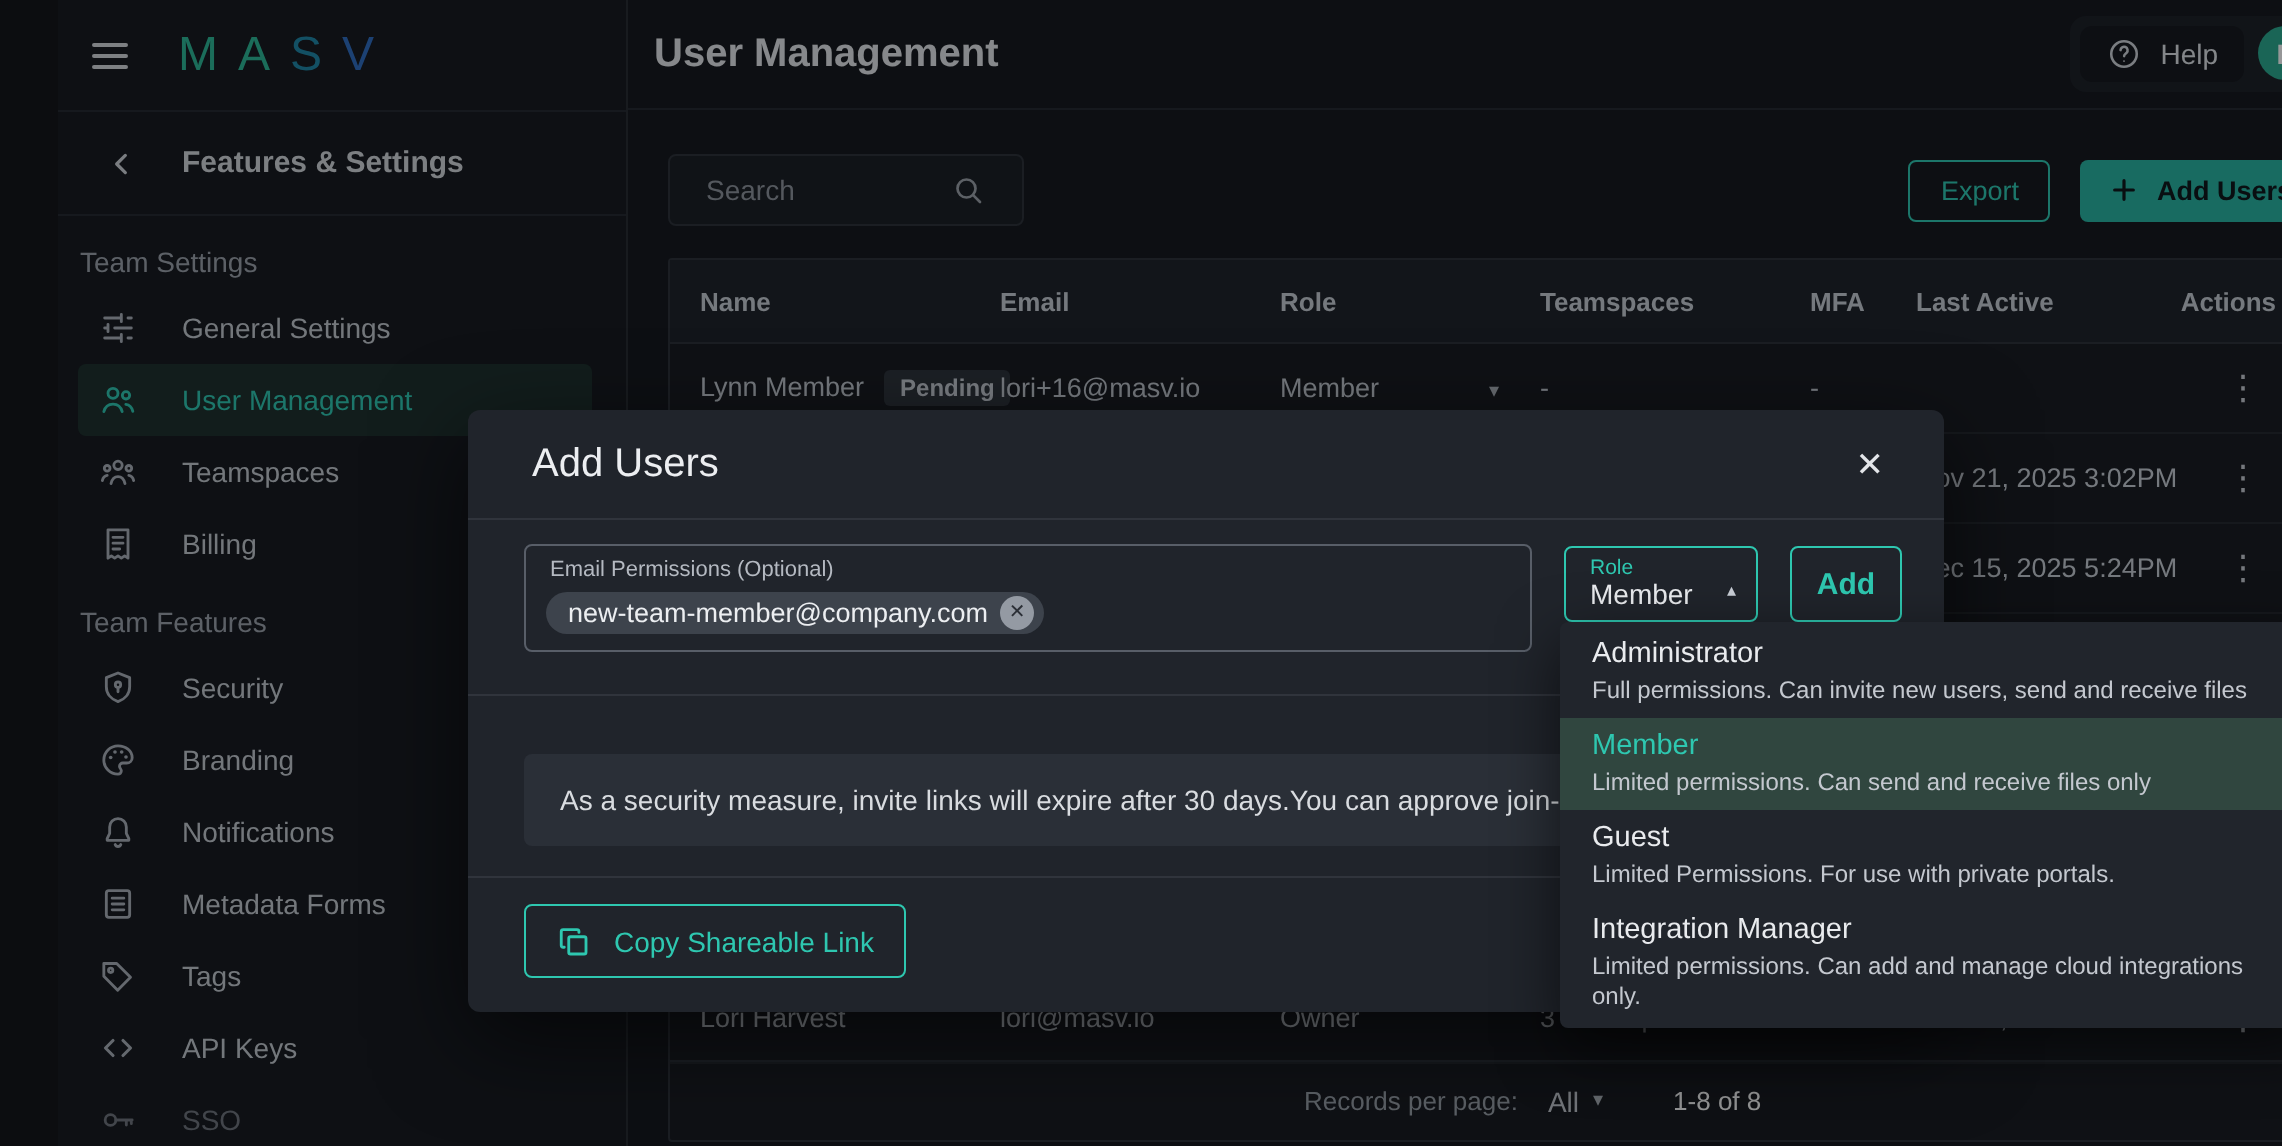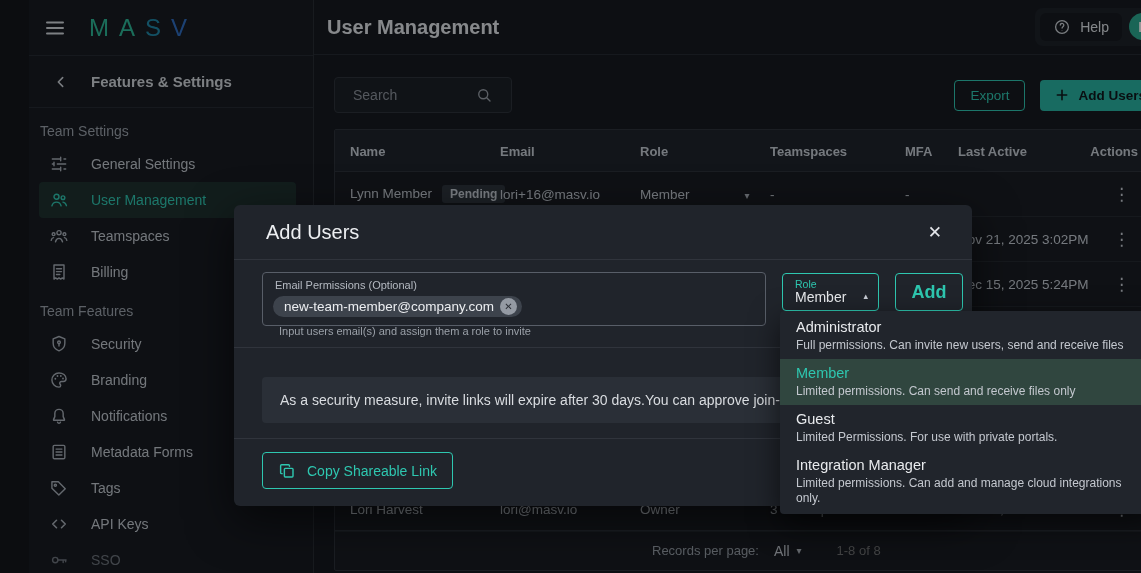--- a/index.html
+++ b/index.html
@@ -49,37 +49,37 @@
   .thead { position:relative; height:42px; background:#1d2026; border-bottom:1px solid #2b2f36; font-size:13px; font-weight:700; color:#c6cbd2; }
   .trow { position:relative; height:45px; border-bottom:1px solid #23262c; font-size:13.5px; color:#c6cbd2; }
   .cell { position:absolute; top:50%; transform:translateY(-50%); white-space:nowrap; }
   .c-name{left:15px;} .c-email{left:165px;} .c-role{left:305px;} .c-ts{left:435px;} .c-mfa{left:570px;} .c-la{left:623px;} .c-act{right:21px;}
   .badge { display:inline-block; margin-left:10px; background:#2d323a; color:#ccd1d8; font-size:12px; font-weight:700; border-radius:3px; padding:2px 8px; }
   .role-caret { margin-left:55px; font-size:10px; color:#aeb4bb; cursor:pointer; }
   .kebab { position:absolute; left:778px; top:50%; transform:translateY(-50%); font-size:17px; letter-spacing:0; color:#c6cad0; cursor:pointer; line-height:1; }
   .tfoot { position:absolute; left:0; right:0; bottom:0; height:40px; border-top:1px solid #2b2f36; display:flex; align-items:center; padding-left:317px; color:#9aa0a8; font-size:13px; }
   .tfoot .rpp-value { margin-left:15px; color:#c6cad0; font-size:14px; cursor:pointer; }
   .tfoot .rpp-caret { margin-left:7px; font-size:10px; color:#aeb4bb; cursor:pointer; }
-  .tfoot .range { margin-left:35px; color:#737373; }
+  .tfoot .range { margin-left:35px; color:#ffffff; }
 
   
   .scrim { position:absolute; inset:0; background:rgba(5,7,9,0.42); z-index:10; }
   .modal { position:absolute; left:205px; top:205px; width:738px; height:301px; background:#20242b; border-radius:6px; box-shadow:0 14px 46px rgba(0,0,0,0.6); z-index:20; }
   .modal-header { height:55px; display:flex; align-items:center; padding:0 30px 0 32px; border-bottom:1px solid #30343c; }
   .modal-title { font-size:20px; font-weight:500; color:#eceef1; }
   .modal-close { margin-left:auto; font-size:17px; color:#e3e5e9; cursor:pointer; line-height:1; }
   .fieldset { position:absolute; left:28px; top:67px; width:504px; height:54px; border:1px solid #585e68; border-radius:4px; }
   .fieldset .flabel { position:absolute; left:12px; top:6px; font-size:11px; color:#b4b9c1; }
   .chip { position:absolute; left:10px; top:23px; display:inline-flex; align-items:center; background:#3d434c; border-radius:13px; padding:2px 5px 2px 11px; color:#eceef1; font-size:13.5px; }
   .chip-x { width:17px; height:17px; margin-left:6px; border-radius:50%; background:#949aa3; color:#2b2f36; font-size:10px; font-weight:700; display:flex; align-items:center; justify-content:center; cursor:pointer; }
   .role-select { position:absolute; left:548px; top:68px; width:97px; height:38px; border:1px solid var(--accent,#2ec7b0); border-radius:4px; cursor:pointer; }
   .role-select .slabel { position:absolute; left:12px; top:4px; font-size:10.5px; color:var(--accent,#2ec7b0); }
   .role-select .svalue { position:absolute; left:12px; bottom:5px; font-size:14px; color:#e9ebee; }
   .role-select .scaret { position:absolute; right:10px; bottom:9px; font-size:9px; color:#c9ced6; }
-  .btn-add-modal { position:absolute; left:661px; top:68px; width:68px; height:38px; border:1px solid var(--accent,#2ec7b0); border-radius:4px; background:transparent; color:var(--accent,#2ec7b0); font-size:18px; font-weight:600; cursor:pointer; font-family:inherit; }
+  .btn-add-modal { position:absolute; left:661px; top:68px; width:56px; height:38px; border:1px solid var(--accent,#2ec7b0); border-radius:4px; background:transparent; color:var(--accent,#2ec7b0); font-size:15px; font-weight:600; cursor:pointer; font-family:inherit; }
   .helper { position:absolute; left:45px; top:120px; font-size:11px; color:#9aa0a8; }
   .mdivider1 { position:absolute; left:0; right:0; top:142px; border-bottom:1px solid #30343c; }
   .notice { position:absolute; left:28px; top:172px; width:684px; height:46px; background:#2a2f37; border-radius:4px; display:flex; align-items:center; padding:0 18px; font-size:14px; color:#d9dce0; white-space:nowrap; overflow:hidden; }
   .mdivider2 { position:absolute; left:0; right:0; top:233px; border-bottom:1px solid #30343c; }
   .btn-copy { position:absolute; left:28px; top:247px; height:37px; display:flex; align-items:center; gap:11px; border:1px solid var(--accent,#2ec7b0); border-radius:4px; background:transparent; color:var(--accent,#2ec7b0); font-size:14px; font-weight:500; padding:0 15px; cursor:pointer; font-family:inherit; }
   .btn-copy .ic { width:18px; height:18px; }
 
   
   .role-menu { position:absolute; left:751px; top:311px; width:377px; background:#21252c; border-radius:4px; box-shadow:0 10px 30px rgba(0,0,0,0.6); z-index:30; padding:2px 0; }
   .menu-item { padding:5px 16px 6px 16px; cursor:pointer; }
@@ -337,21 +337,20 @@
       </span>
     </div>
 
     <div class="role-select">
       <span class="slabel">Role</span>
       <span class="svalue">Member</span>
       <span class="scaret">▴</span>
     </div>
     <button class="btn-add-modal">Add</button>
 
-    <div class="helper">Input users email(s) and assign them a role to invite</div>
     <div class="mdivider1"></div>
 
     <div class="notice">As a security measure, invite links will expire after 30 days.You can approve join-requests in</div>
     <div class="mdivider2"></div>
 
     <button class="btn-copy">
       <span class="ic">
           <svg viewBox="0 0 24 24" fill="none" stroke="currentColor" stroke-width="1.9" stroke-linecap="round" stroke-linejoin="round">
             <rect x="8.5" y="8.5" width="11.5" height="11.5" rx="1.2"></rect>
             <path d="M5.5 15.5H4.8A1.3 1.3 0 013.5 14.2V5A1.3 1.3 0 014.8 3.7H14a1.3 1.3 0 011.3 1.3v.6"></path>

